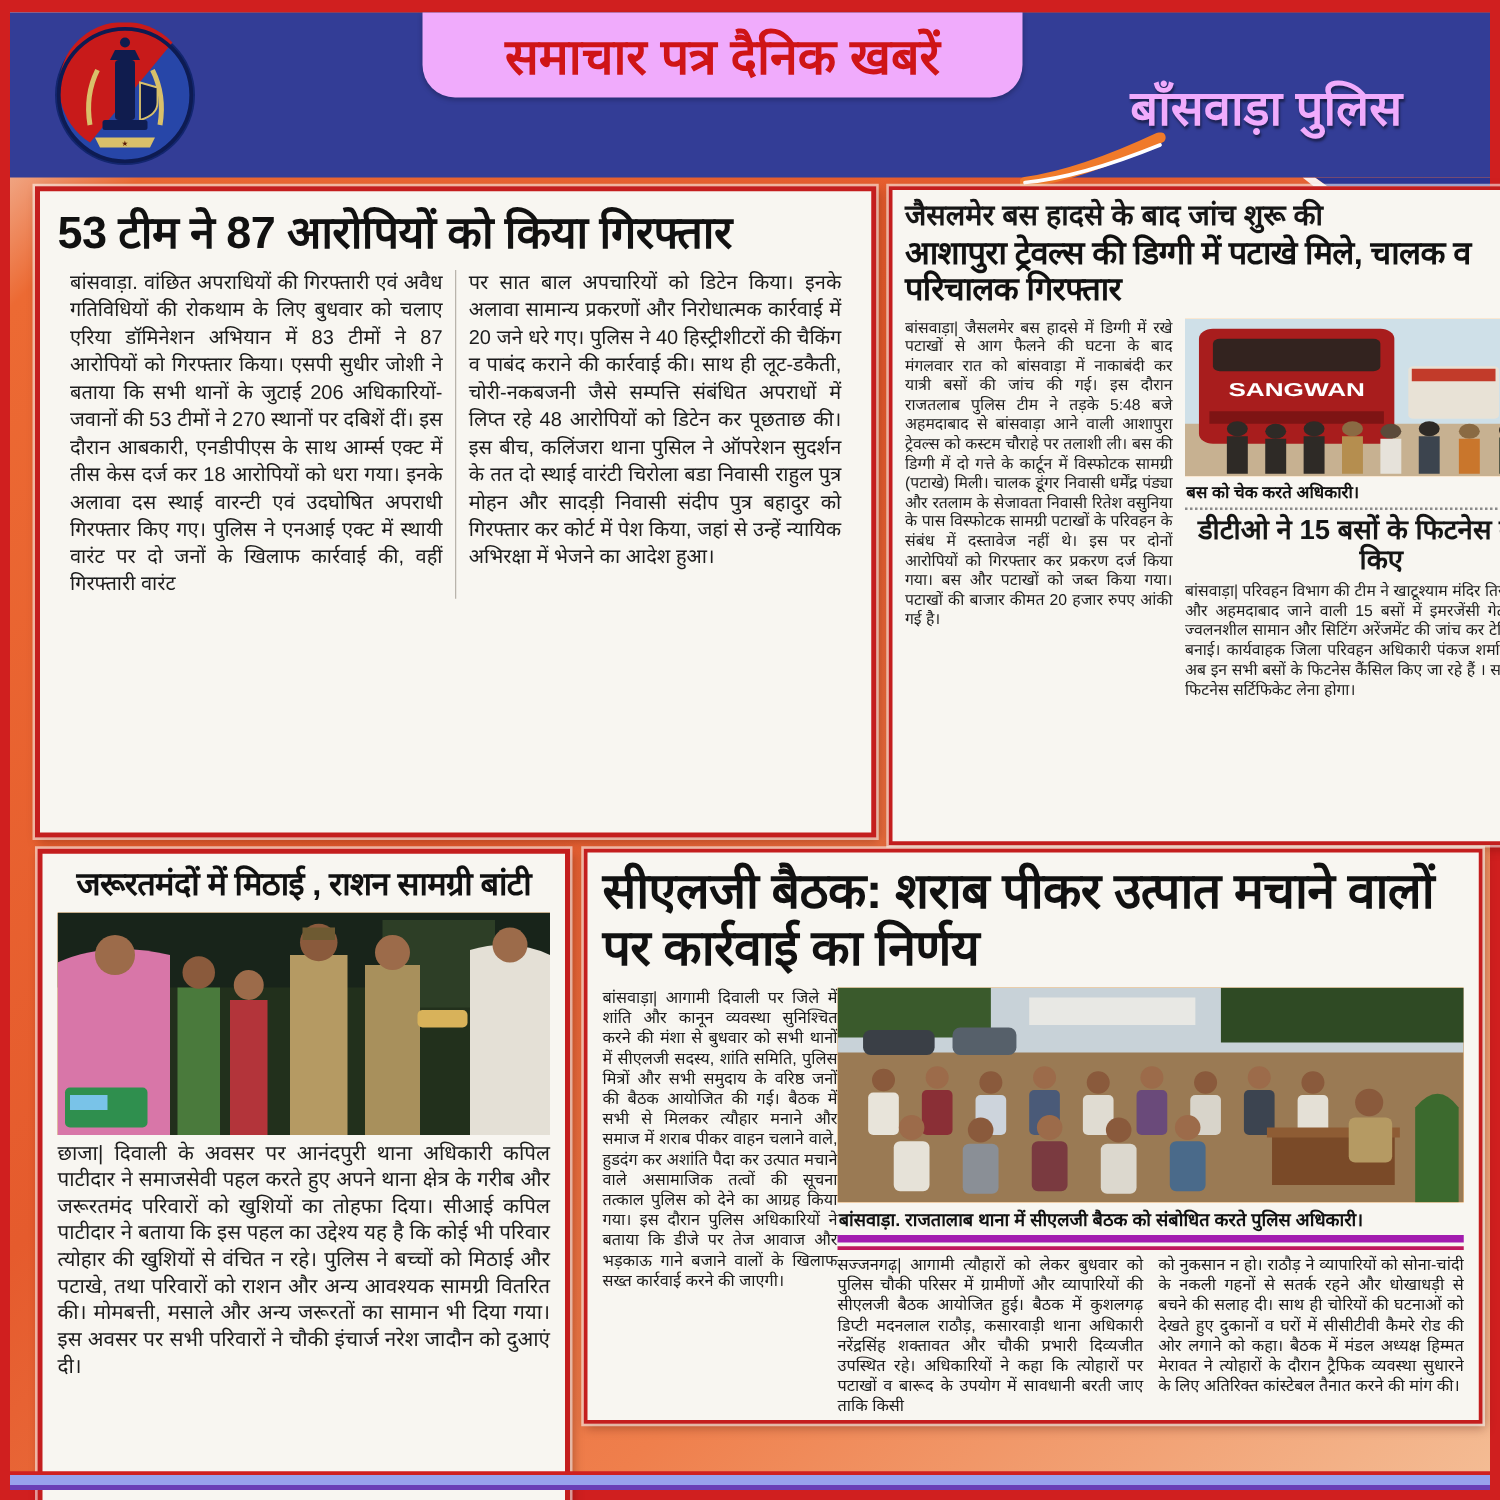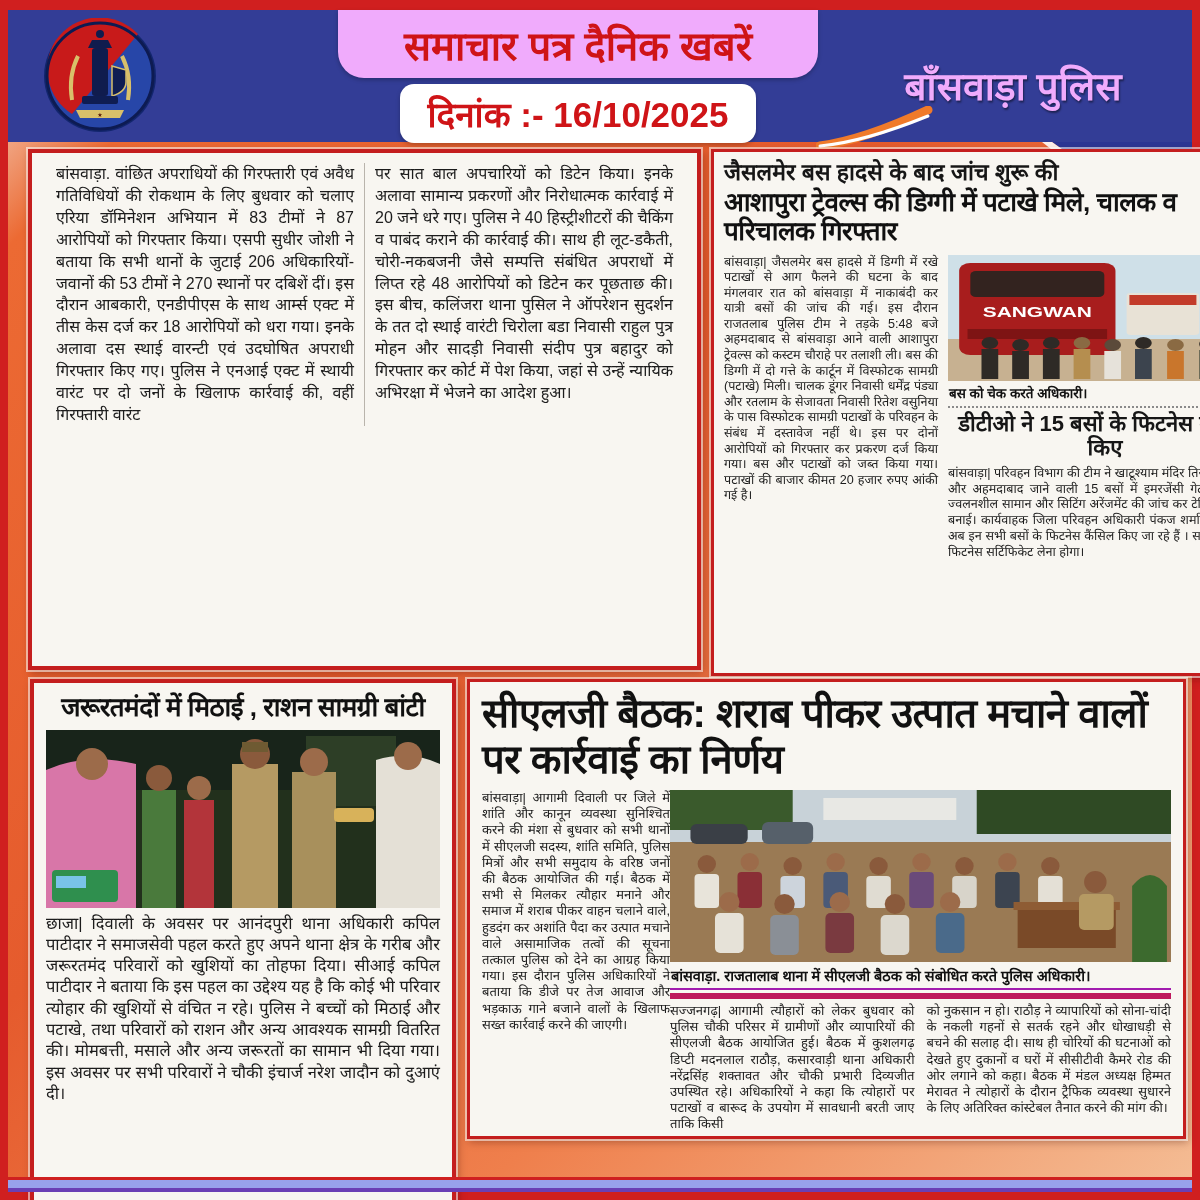--- a/index.html
+++ b/index.html
@@ -62,23 +62,23 @@
   .caption{ font-size:13.5px; font-weight:700; padding:3px 1px 2px; color:#111; }
   .dot-rule{ border-top:2px dotted #8a8a8a; margin:2px 0 4px; }
   .subhead{ font-size:22px; font-weight:700; text-align:center; line-height:1.12; margin:2px 0 5px; }
   .p2-right .news{ font-size:12.6px; line-height:15.8px; }
 
   .p3 .news{ font-size:16.5px; line-height:21.3px; margin-top:5px; }
 
   .p4-row{ display:flex; margin-top:2px; }
   .p4-c1{ width:188px; flex:none; font-size:13px; line-height:16.2px; }
   .p4-right{ flex:1; }
-  .p4-cols{ display:flex; gap:12px; margin-top:3px; border-top:6px solid #be185d; padding-top:4px; }
+  .p4-cols{ display:flex; gap:12px; margin-top:3px; border-top:3px solid #be185d; padding-top:4px; }
   .p4-cols .news{ flex:1; font-size:13px; line-height:16.2px; }
-  .p4 .caption{ font-size:14.5px; border-bottom:2px solid #a21caf; padding-bottom:3px; }
+  .p4 .caption{ font-size:14.5px; border-bottom:6px solid #a21caf; padding-bottom:3px; }
 </style>
 </head>
 <body>
 
 <div class="poster">
   <div class="poster-inner">
 
     <div class="header">
       <div class="logo-wrap">
         <svg viewBox="0 0 116 116" width="116" height="116">
@@ -95,39 +95,37 @@
           <rect x="40" y="78" width="36" height="8" rx="2" fill="#0f1d52"></rect>
           <path d="M34 92 h48 l-4 8 h-40 Z" fill="#d9c06a"></path>
           <text x="58" y="99" font-size="6" text-anchor="middle" fill="#5a1a07" font-family="Liberation Sans, sans-serif">★</text>
         </svg>
       </div>
 
       <div class="title-block">
         <div class="title-pill">
           <h1>समाचार पत्र दैनिक खबरें</h1>
         </div>
-        <div class="date-pill">
-          <span>दिनांक :- 16/10/2025</span>
-        </div>
       </div>
 
       <svg class="swoosh" width="120" height="44" viewBox="0 0 120 44">
         <path d="M4 40 Q48 34 112 4" stroke="#f07a2a" stroke-width="9" fill="none" stroke-linecap="round"></path>
         <path d="M4 40 Q48 36 112 10" stroke="#ffffff" stroke-width="3" fill="none" stroke-linecap="round"></path>
       </svg>
 
       <div class="org-name">बाँसवाड़ा पुलिस</div>
     </div>
 
     <svg class="deco-tri" width="150" height="120" viewBox="0 0 150 120">
       <polygon points="150,0 150,100 10,0" fill="#2c3694"></polygon>
       <polygon points="150,100 150,118 0,0 10,0" fill="#ffffff" opacity="0.9"></polygon>
     </svg>
 
     <div class="panel p1">
+      <div class="hl">53 टीम ने 87 आरोपियों को किया गिरफ्तार</div>
       <div class="cols2">
         <div class="col news">बांसवाड़ा. वांछित अपराधियों की गिरफ्तारी एवं अवैध गतिविधियों की रोकथाम के लिए बुधवार को चलाए एरिया डॉमिनेशन अभियान में 83 टीमों ने 87 आरोपियों को गिरफ्तार किया। एसपी सुधीर जोशी ने बताया कि सभी थानों के जुटाई 206 अधिकारियों-जवानों की 53 टीमों ने 270 स्थानों पर दबिशें दीं। इस दौरान आबकारी, एनडीपीएस के साथ आर्म्स एक्ट में तीस केस दर्ज कर 18 आरोपियों को धरा गया। इनके अलावा दस स्थाई वारन्टी एवं उदघोषित अपराधी गिरफ्तार किए गए। पुलिस ने एनआई एक्ट में स्थायी वारंट पर दो जनों के खिलाफ कार्रवाई की, वहीं गिरफ्तारी वारंट</div>
         <div class="col news">पर सात बाल अपचारियों को डिटेन किया। इनके अलावा सामान्य प्रकरणों और निरोधात्मक कार्रवाई में 20 जने धरे गए। पुलिस ने 40 हिस्ट्रीशीटरों की चैकिंग व पाबंद कराने की कार्रवाई की। साथ ही लूट-डकैती, चोरी-नकबजनी जैसे सम्पत्ति संबंधित अपराधों में लिप्त रहे 48 आरोपियों को डिटेन कर पूछताछ की। इस बीच, कलिंजरा थाना पुसिल ने ऑपरेशन सुदर्शन के तत दो स्थाई वारंटी चिरोला बडा निवासी राहुल पुत्र मोहन और सादड़ी निवासी संदीप पुत्र बहादुर को गिरफ्तार कर कोर्ट में पेश किया, जहां से उन्हें न्यायिक अभिरक्षा में भेजने का आदेश हुआ।</div>
       </div>
     </div>
 
     <div class="panel p2">
       <div class="kicker">जैसलमेर बस हादसे के बाद जांच शुरू की</div>
       <div class="hl">आशापुरा ट्रेवल्स की डिग्गी में पटाखे मिले, चालक व परिचालक गिरफ्तार</div>
       <div class="p2-row">

